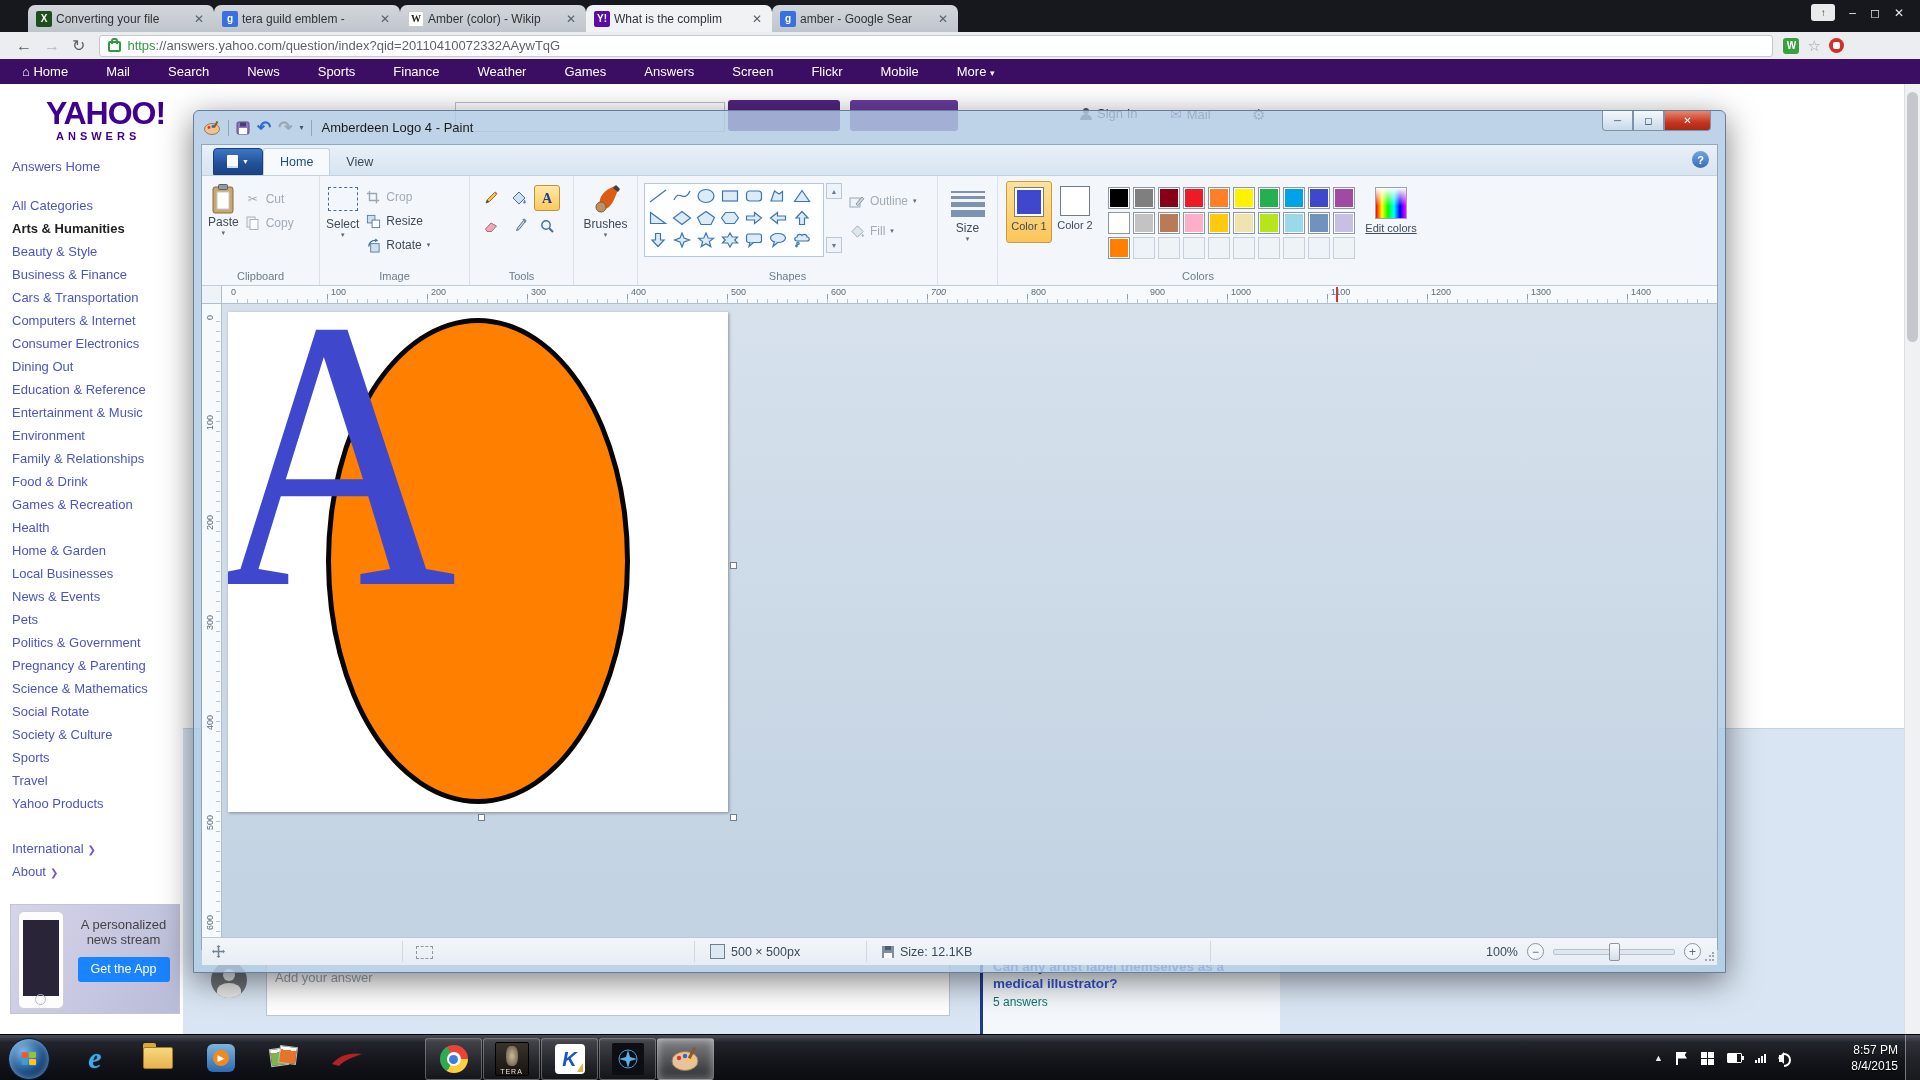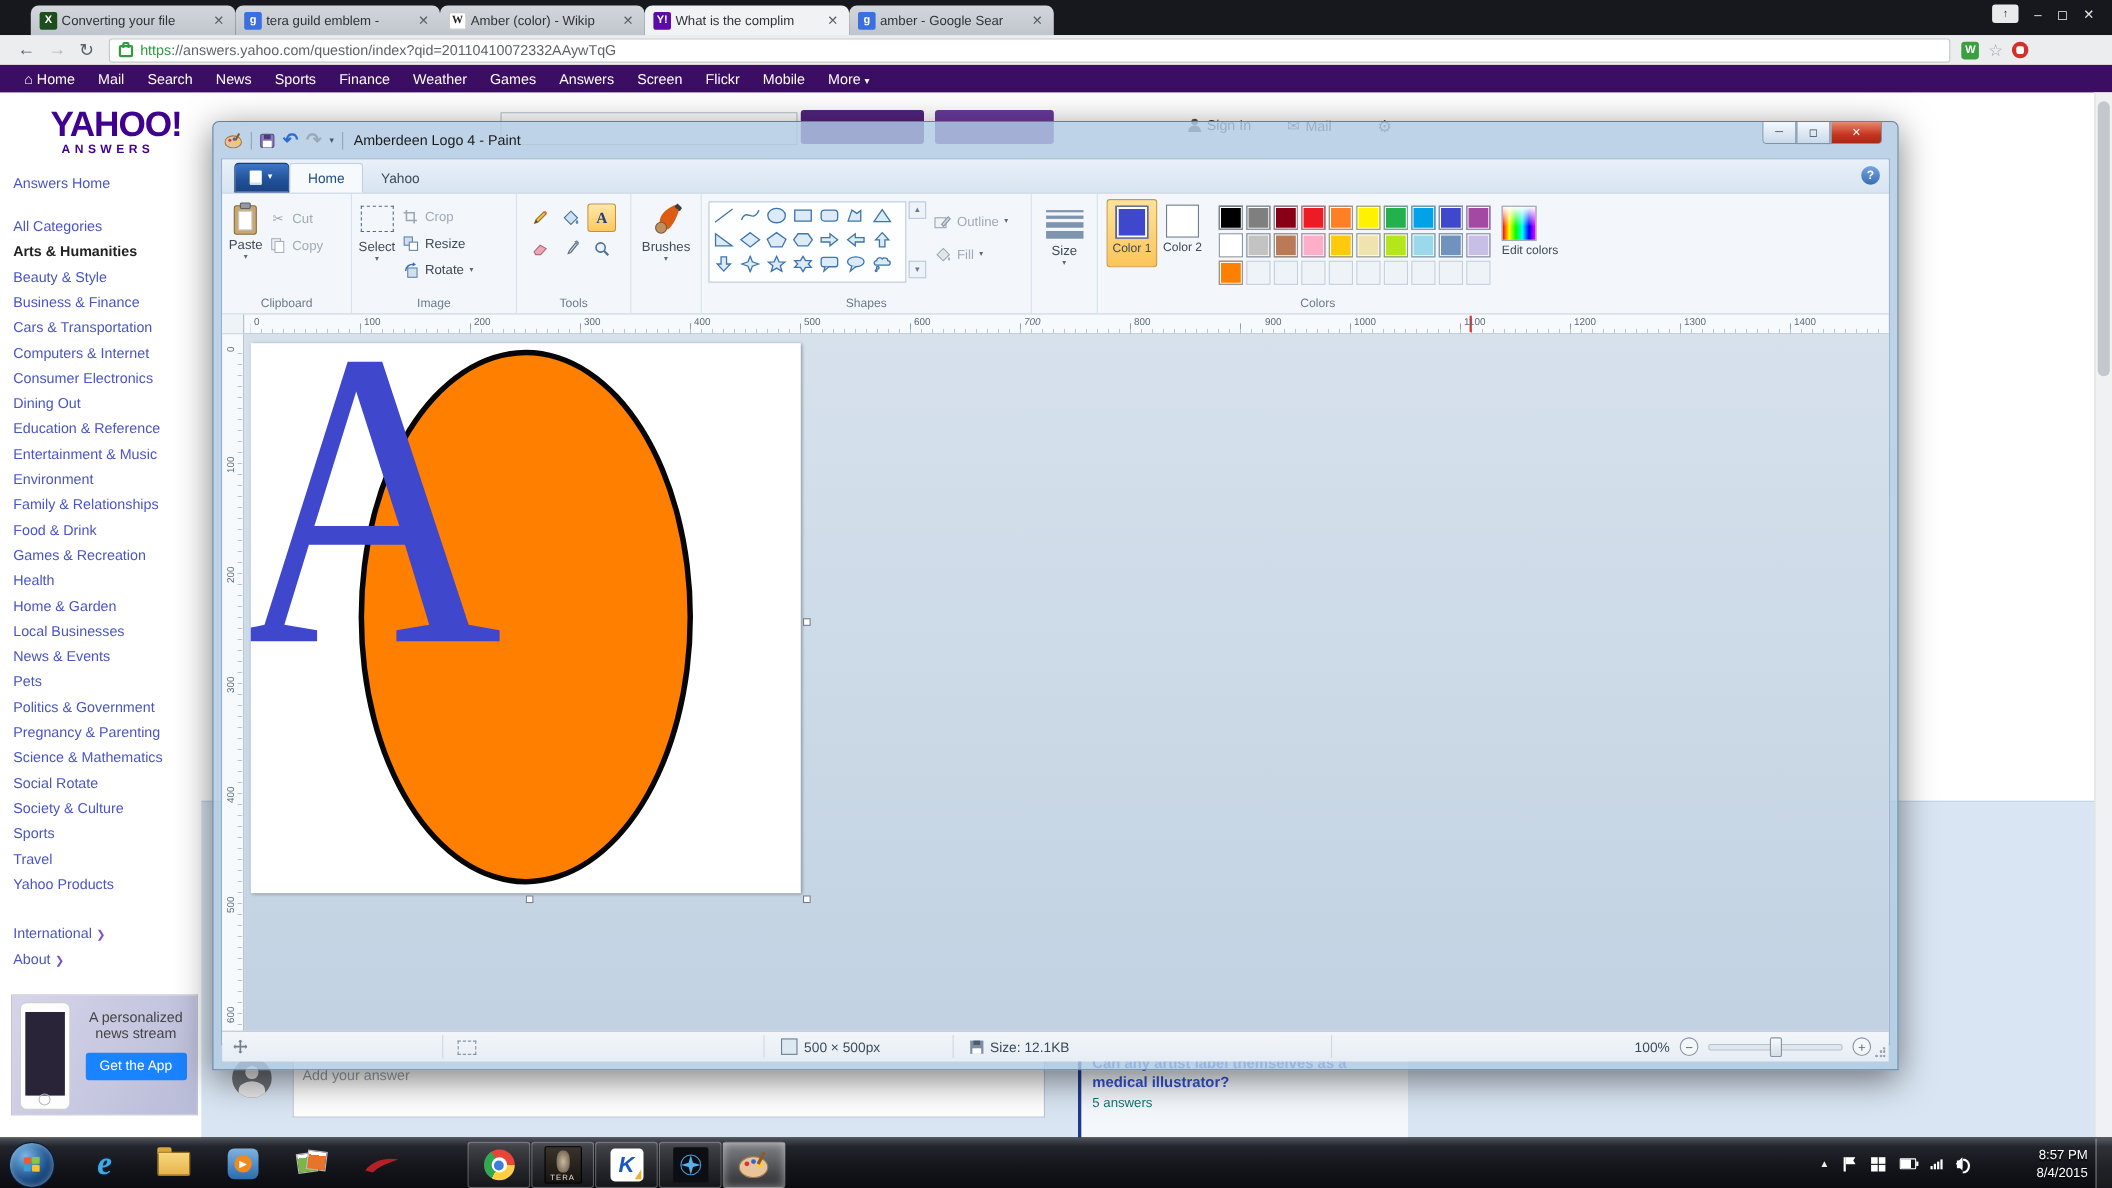--- a/index.html
+++ b/index.html
@@ -32,21 +32,21 @@
   .padlock:before{content:'';position:absolute;left:1px;top:-5px;width:3px;height:4px;border:2px solid #2e9b43;border-bottom:none;border-radius:3px 3px 0 0;}
   .url-https{color:#2e9b43;}
   .ext-green{width:16px;height:16px;background:#3aa03f;border-radius:3px;color:#fff;font-size:10px;font-weight:bold;
              display:flex;align-items:center;justify-content:center;margin-left:10px;}
   .ext-star{color:#9aa0a6;font-size:15px;margin-left:8px;}
   .ext-red{width:15px;height:15px;background:#d3302a;border-radius:50%;margin-left:8px;position:relative;}
   .ext-red:before{content:'';position:absolute;left:4px;top:4px;width:7px;height:7px;background:#fff;border-radius:2px;}
 
   
   .ybar{left:0;top:59px;width:1920px;height:25px;background:#3b0e63;display:flex;align-items:center;
-        color:#fff;font-size:13px;gap:21px;padding-left:22px;box-sizing:border-box;}
+        color:#fff;font-size:13px;gap:38px;padding-left:22px;box-sizing:border-box;}
   .ybar .yi{white-space:nowrap;}
   .ylogo{left:46px;top:95px;color:#400090;font-size:32px;font-weight:bold;letter-spacing:-1px;}
   .ylogo-sub{left:56px;top:130px;color:#400090;font-size:11px;letter-spacing:4px;font-weight:bold;}
   .sidebar{left:12px;top:155px;width:180px;font-size:13px;color:#4a55c4;}
   .side-home{margin-bottom:16px;}
   .side-item{height:23px;line-height:23px;white-space:nowrap;}
   .side-item.current{color:#222;font-weight:bold;}
   .side-foot{margin-top:22px;}
   .side-foot .side-item{color:#4a55c4;}
   .chev{color:#7a4fd0;font-size:10px;margin-left:4px;}
@@ -129,22 +129,22 @@
   .of-col{margin-left:8px;display:flex;flex-direction:column;justify-content:flex-start;gap:6px;padding-top:8px;}
   .sizelines{display:flex;flex-direction:column;gap:3px;width:34px;margin:8px auto 4px;}
   .sizelines span{display:block;background:#7e93ad;}
   .colorbox{width:46px;height:62px;border-radius:3px;display:flex;flex-direction:column;align-items:center;
             font-size:11px;color:#3f4a56;padding-top:5px;box-sizing:border-box;text-align:center;line-height:12px;}
   .colorbox.sel{background:linear-gradient(#fee29a,#fbc55a);border:1px solid #cf9a3a;}
   .swatch-big{width:28px;height:28px;border:1px solid #707d8a;box-shadow:inset 0 0 0 2px #fff;margin-bottom:3px;}
   .palette{display:grid;grid-template-columns:repeat(10,22px);grid-auto-rows:22px;gap:3px;margin:6px 0 0 10px;}
   .pcell{border:1px solid #8e98a2;box-shadow:inset 0 0 0 1px #fff;box-sizing:border-box;}
   .pcell.empty{background:#eef3f8;border:1px solid #c6d0da;box-shadow:none;}
-  .editcolors{width:52px;margin-left:10px;display:flex;flex-direction:column;font-size:11px;
-              color:#3f4a56;line-height:13px;text-align:center;padding-top:6px;}
+  .editcolors{width:52px;margin-left:10px;display:flex;flex-direction:column;align-items:center;font-size:11px;
+              color:#3f4a56;line-height:13px;text-align:center;padding-top:6px;text-decoration:underline;}
   .rainbow{width:30px;height:30px;border:1px solid #98a4b0;margin-bottom:3px;
            background:linear-gradient(90deg,#f00,#ff0,#0f0,#0ff,#00f,#f0f),linear-gradient(#fff,transparent 60%);
            background-blend-mode:lighten;}
   .rulers{height:17px;display:flex;border-bottom:1px solid #b0bfcc;background:#f7fafc;}
   .rcorner{width:20px;border-right:1px solid #b0bfcc;box-sizing:border-box;background:#eef3f8;}
   .hruler{position:relative;flex:1;overflow:hidden;
     background-image:repeating-linear-gradient(90deg,transparent 0 9px,#b6c4d2 9px 10px),
                      repeating-linear-gradient(90deg,transparent 0 99px,#8aa0b4 99px 100px);
     background-size:1500px 4px,1500px 9px;background-position:6px bottom,6px bottom;background-repeat:no-repeat;}
   .hnum{position:absolute;top:1px;font-size:9px;color:#5a6a7a;}
@@ -410,21 +410,21 @@
     <span class="ttl">Amberdeen Logo 4 - Paint</span>
   </div>
 
   <div class="pclient">
     <div class="tabrow">
       <div class="filebtn">
           <span class="pg"></span>
           <span class="dd">▼</span>
         </div>
       <div class="rtab active">Home</div>
-      <div class="rtab">Yahoo</div>
+      <div class="rtab">View</div>
       <div class="helpbtn">?</div>
     </div>
 
     <div class="ribbon">
 
       <div class="rgroup" style="width:118px;">
         <div style="display:flex;">
           <div class="bigbtn">
             <svg width="26" height="32" viewBox="0 0 26 32">
                 <rect x="3" y="4" width="20" height="26" rx="2" fill="#c8a872" stroke="#8a6a38"></rect>

